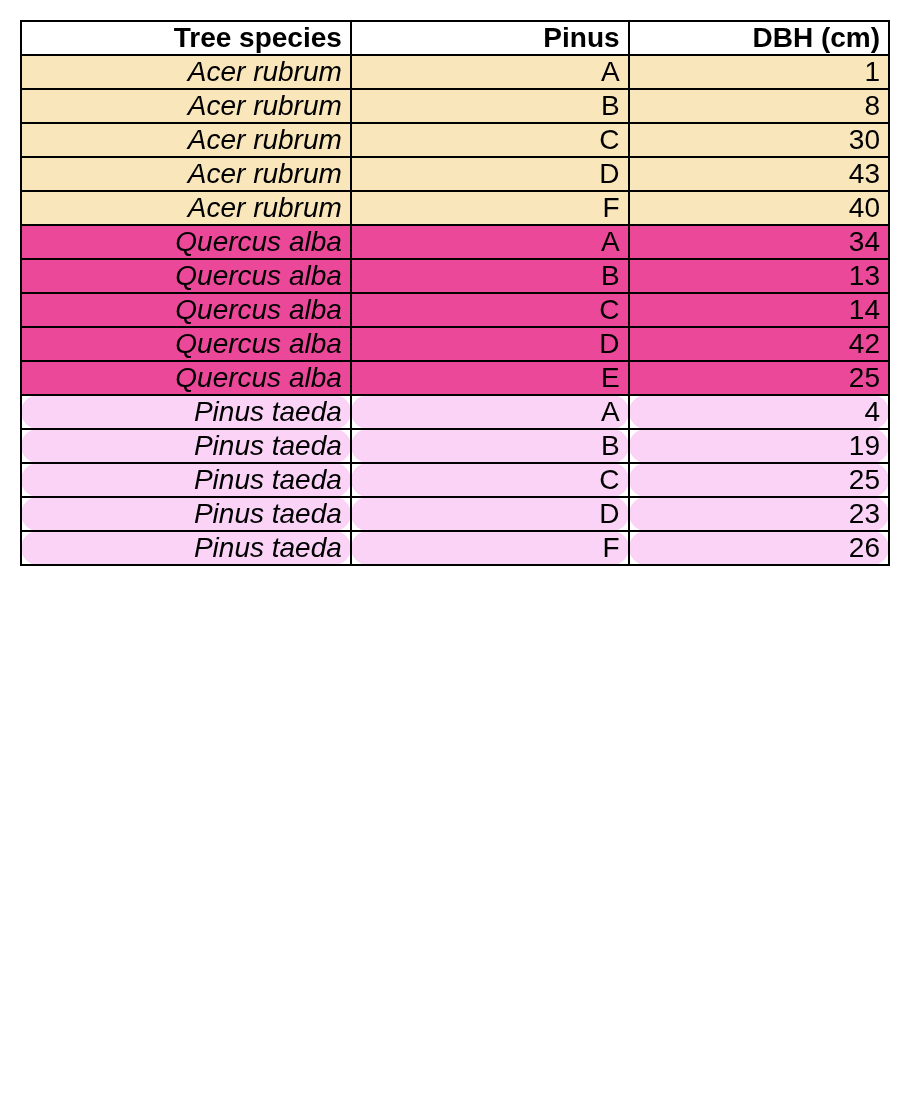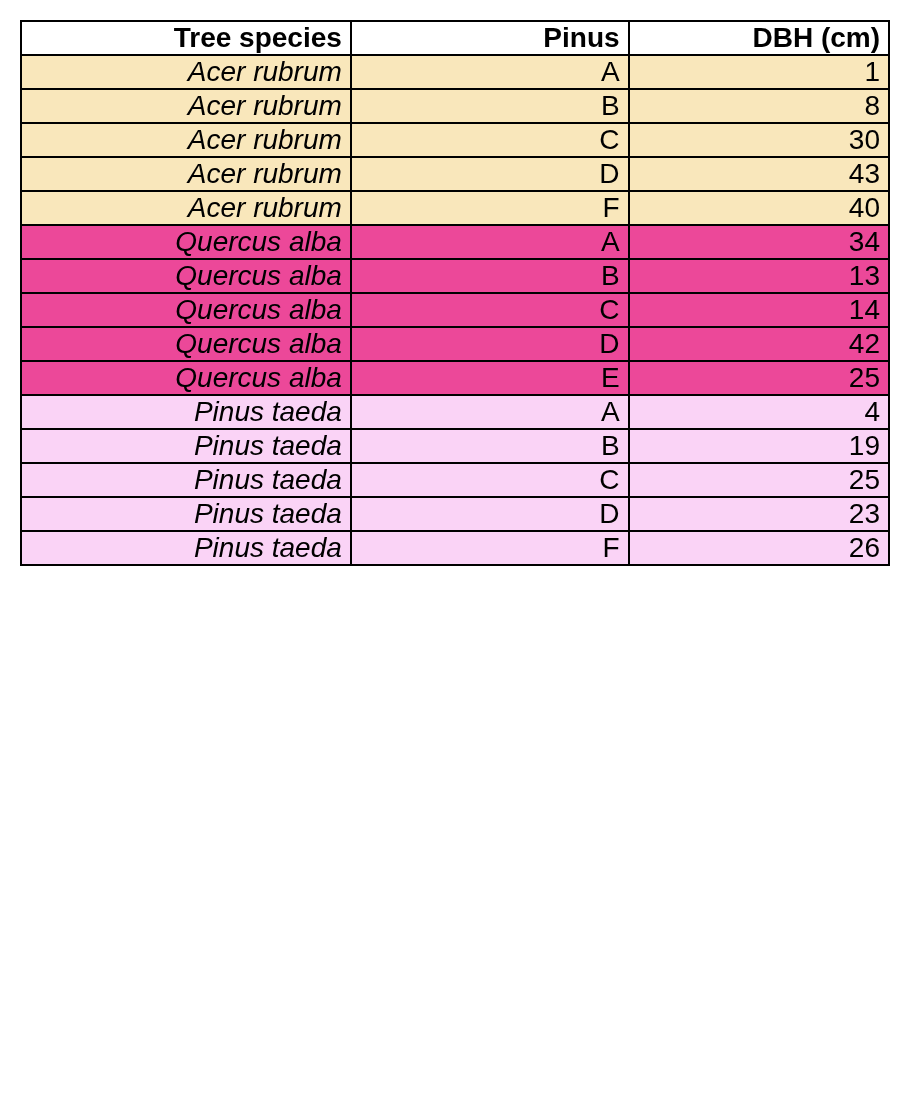--- a/index.html
+++ b/index.html
@@ -27,20 +27,21 @@
       font-style: italic;
     }
     tr.group-0 td {
       background: #f9e7bb;
     }
     tr.group-1 td {
       background: #ec4899;
     }
     tr.group-2 td {
       background: #fad3f6;
+      border-radius: 31px;
     }
     
     col.c1 { width: 38%; }
     col.c2 { width: 32%; }
     col.c3 { width: 30%; }
   </style>
 </head>
 <body>
 
 <table>

